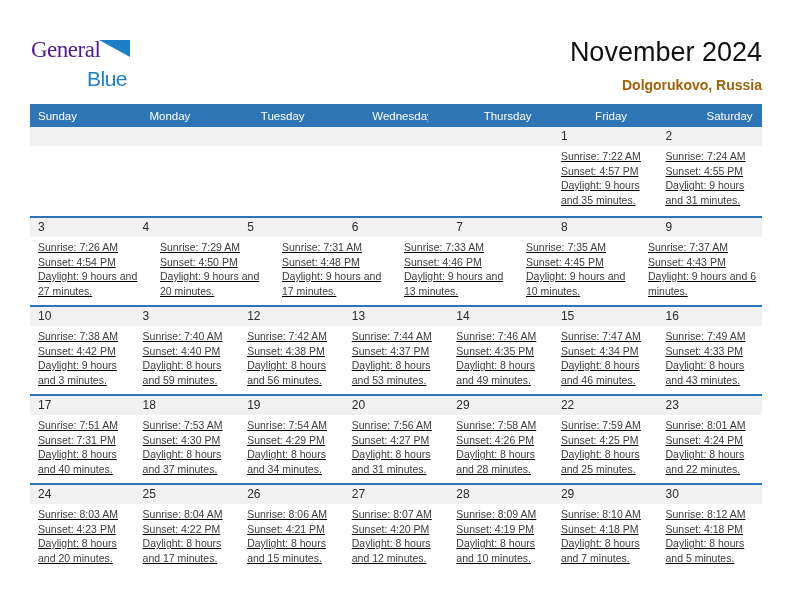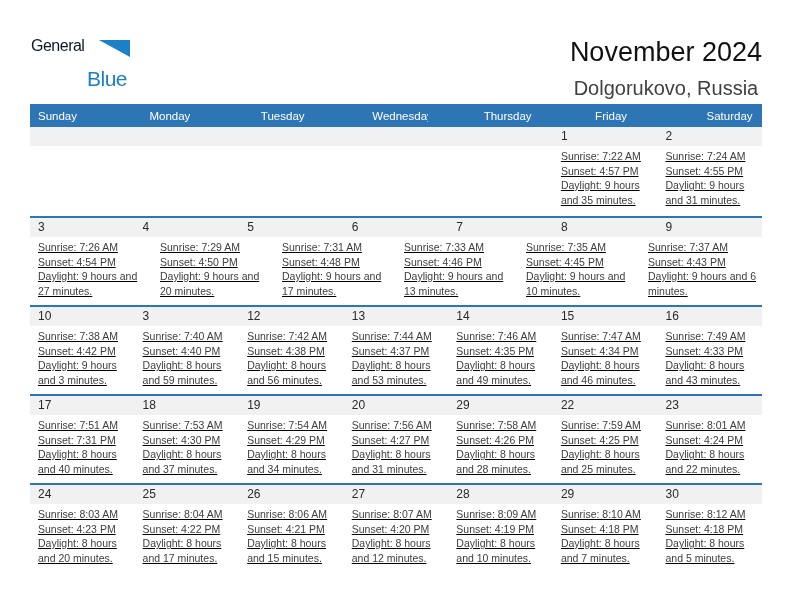--- a/index.html
+++ b/index.html
@@ -8,36 +8,36 @@
     font-family: "Liberation Sans", "DejaVu Sans", sans-serif;
     position: relative;
     overflow: hidden;
   }
 
   
   .logo {
     position: absolute; left: 31px; top: 37px; width: 140px; height: 50px;
   }
   .logo-general {
-    font-size: 16px; color: #0f172a; letter-spacing: -0.5px;
-    position: absolute; left: 0; top: 0;
+    font-size: 23px; color: #4c1d95; letter-spacing: -0.5px;
+    position: absolute; left: 0; top: 0; font-family: Liberation Serif, serif;
   }
   .logo-triangle {
     position: absolute; left: 68px; top: 3px;
     width: 31px; height: 17px; background: #1b80c5;
     clip-path: polygon(0 0, 100% 0, 100% 100%);
   }
   .logo-blue {
     font-size: 21px; color: #1b80c5; letter-spacing: -0.5px;
     position: absolute; left: 56px; top: 30px;
   }
 
-  .title-block { position: absolute; right: 30px; top: 38px; text-align: center; margin-left: 16px; }
+  .title-block { position: absolute; right: 30px; top: 38px; text-align: right; margin-left: 16px; }
   .cal-title { font-size: 27px; color: #111111; font-weight: 400; line-height: 1.1; }
-  .cal-subtitle { font-size: 20px; color: #404040; font-weight: 400; margin-top: 9px; }
+  .cal-subtitle { font-size: 14px; color: #a16207; font-weight: 700; margin-top: 9px; }
 
   
   .calendar { position: absolute; left: 30px; top: 104px; width: 732px; }
 
   .weekday-row {
     display: flex; background: #2e75b6; height: 23px; align-items: center; gap: 48px;
   }
   .weekday-cell {
     flex: 1 1 0; color: #ffffff; font-size: 11.5px; padding-left: 8px;
     white-space: nowrap; overflow: hidden;

